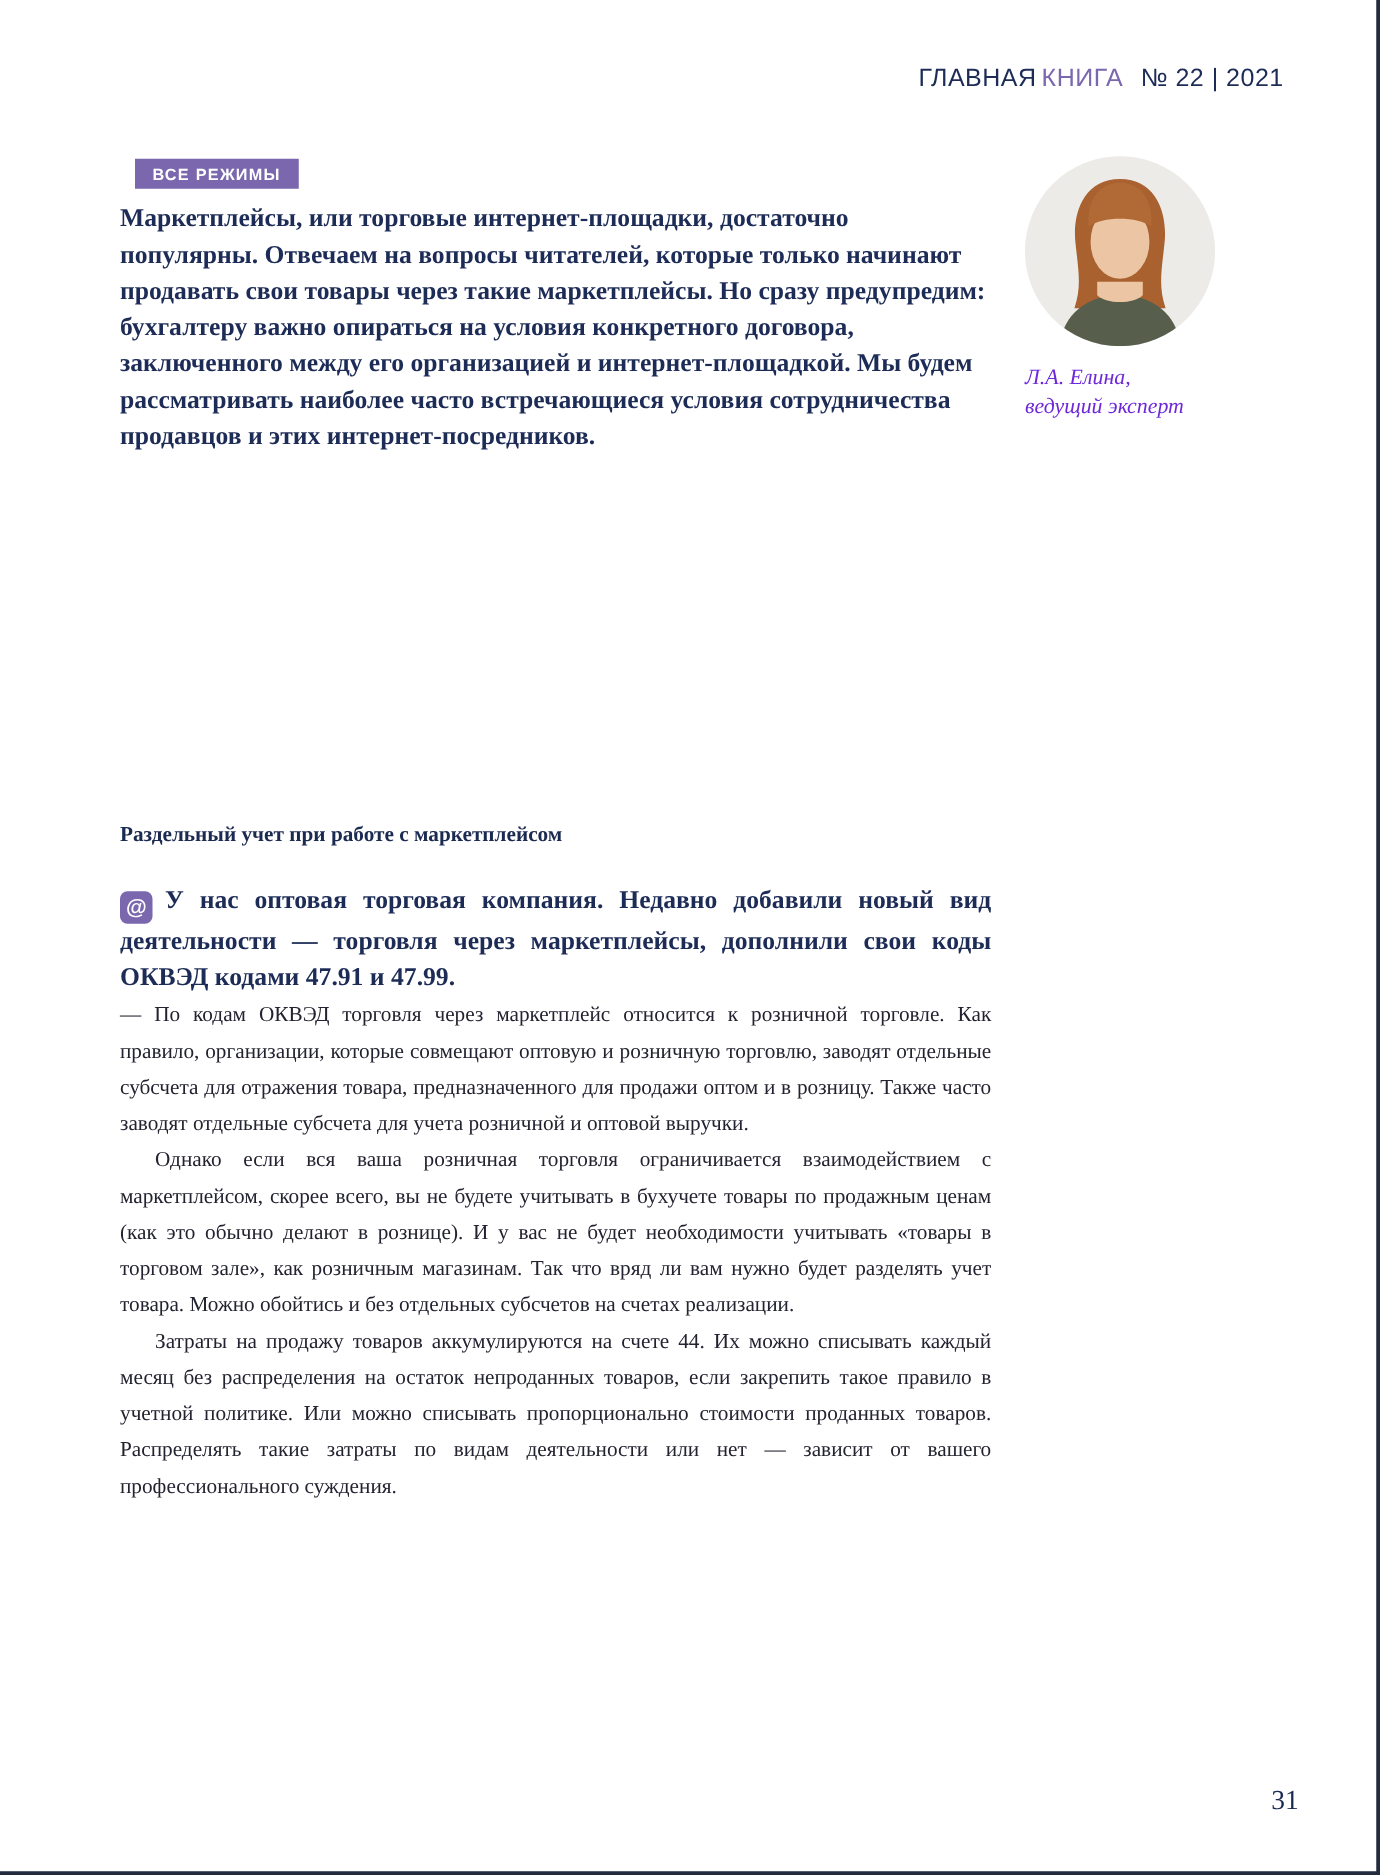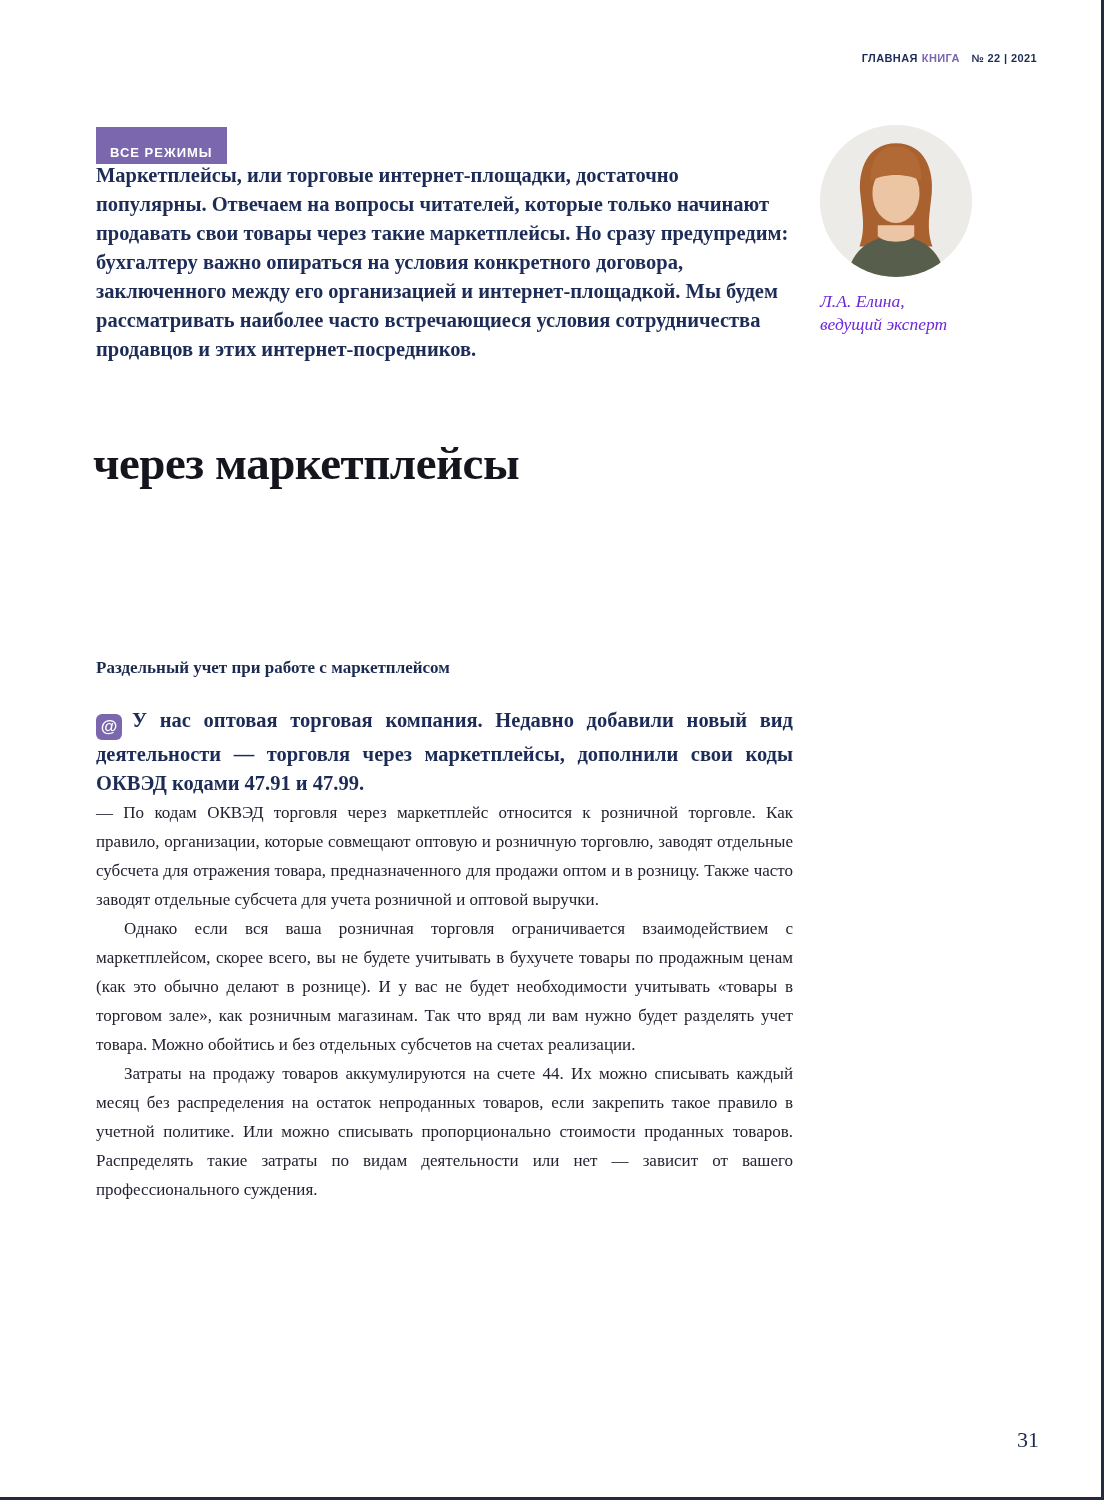--- a/index.html
+++ b/index.html
@@ -11,35 +11,35 @@
     margin:0 auto;
     background:#ffffff;
     font-family:"Liberation Serif","DejaVu Serif",serif;
     border-right:3px solid #232b3d;
     border-bottom:3px solid #232b3d;
     overflow:hidden;
   }
 
   
   .masthead {
-    position:absolute; top:52px; right:64px;
+    position:absolute; top:52px; right:74px;
     font-family:"Liberation Sans","DejaVu Sans",sans-serif;
-    font-weight:bold; font-size:11px; letter-spacing:.4px;
+    font-weight:normal; font-size:20px; letter-spacing:.4px;
     color:#1d2c57; white-space:nowrap;
   }
   .masthead .word2 { color:#7a67ae; margin-left:4px; }
   .masthead .issue { margin-left:8px; color:#1d2c57; }
 
   
   .badge {
-    position:absolute; top:127px; left:96px;
+    position:absolute; top:127px; left:108px;
     background:#7a67ae; color:#ffffff;
     font-family:"Liberation Sans","DejaVu Sans",sans-serif;
     font-weight:bold; font-size:13px; letter-spacing:1px;
-    padding:18px 14px 4px 14px;
+    padding:5px 14px 4px 14px;
   }
 
   
   .lead {
     position:absolute; top:161px; left:96px; width:697px;
     font-weight:bold; font-size:20.5px; line-height:29px;
     color:#1d2c57;
   }
 
   
@@ -119,21 +119,20 @@
         <path d="M38 73 C42 78 58 78 62 73 L62 66 L38 66 Z" fill="#ecc6a4"></path>
       </svg>
     </div>
     <div class="author-caption">
       <div>Л.А. Елина,</div>
       <div>ведущий эксперт</div>
     </div>
   </aside>
 
   <h1 class="title">
-    <span>через маркетплейсы</span>
   </h1>
 
   <main class="content">
     <h2 class="section-heading">Раздельный учет при работе с маркетплейсом</h2>
 
     <p class="q-para"><span class="at-icon">@</span><span>У нас оптовая торговая компания. Недавно добавили новый вид деятельности — торговля через маркетплейсы, дополнили свои коды ОКВЭД кодами 47.91 и 47.99.</span></p>
 
     <p class="a-para">—  По кодам ОКВЭД торговля через маркетплейс относится к розничной торговле. Как правило, организации, которые совмещают оптовую и розничную торговлю, заводят отдельные субсчета для отражения товара, предназначенного для продажи оптом и в розницу. Также часто заводят отдельные субсчета для учета розничной и оптовой выручки.</p>
     <p class="a-para indent">Однако если вся ваша розничная торговля ограничивается взаимодействием с маркетплейсом, скорее всего, вы не будете учитывать в бухучете товары по продажным ценам (как это обычно делают в рознице). И у вас не будет необходимости учитывать «товары в торговом зале», как розничным магазинам. Так что вряд ли вам нужно будет разделять учет товара. Можно обойтись и без отдельных субсчетов на счетах реализации.</p>
     <p class="a-para indent">Затраты на продажу товаров аккумулируются на счете 44. Их можно списывать каждый месяц без распределения на остаток непроданных товаров, если закрепить такое правило в учетной политике. Или можно списывать пропорционально стоимости проданных товаров. Распределять такие затраты по видам деятельности или нет — зависит от вашего профессионального суждения.</p>

